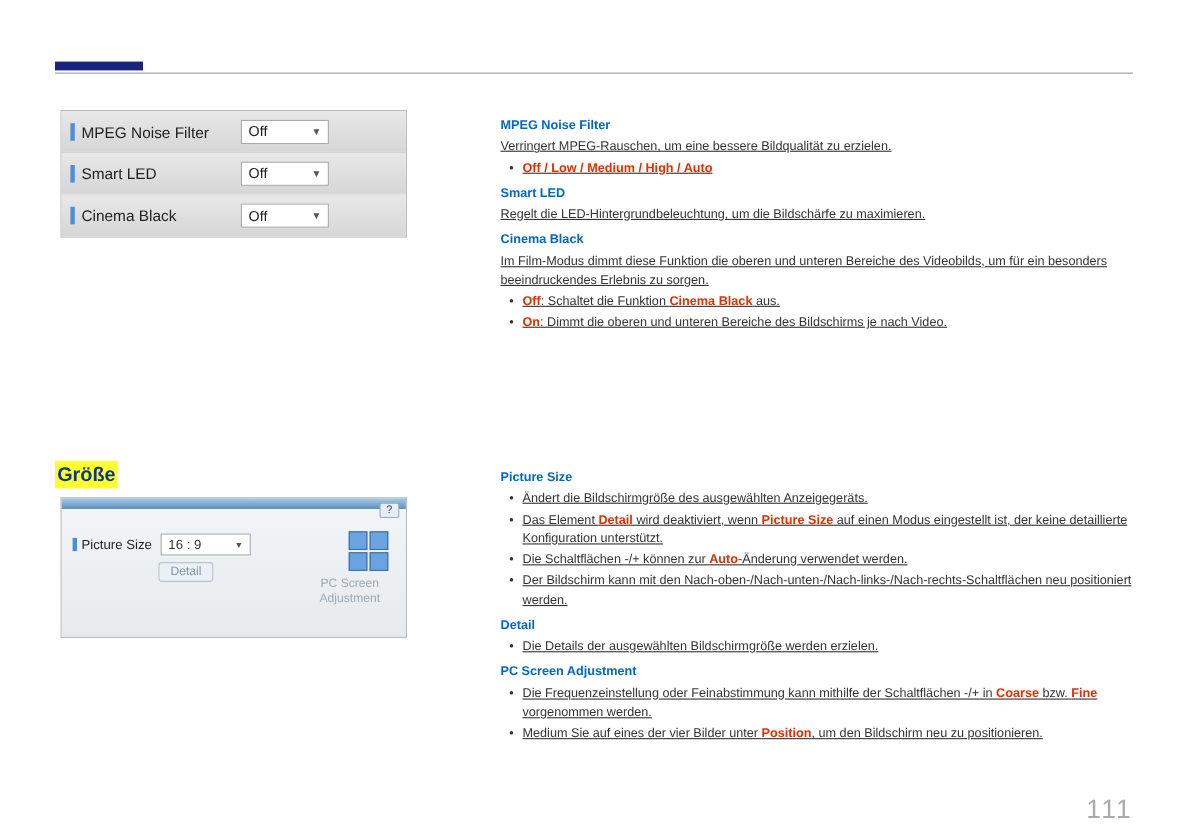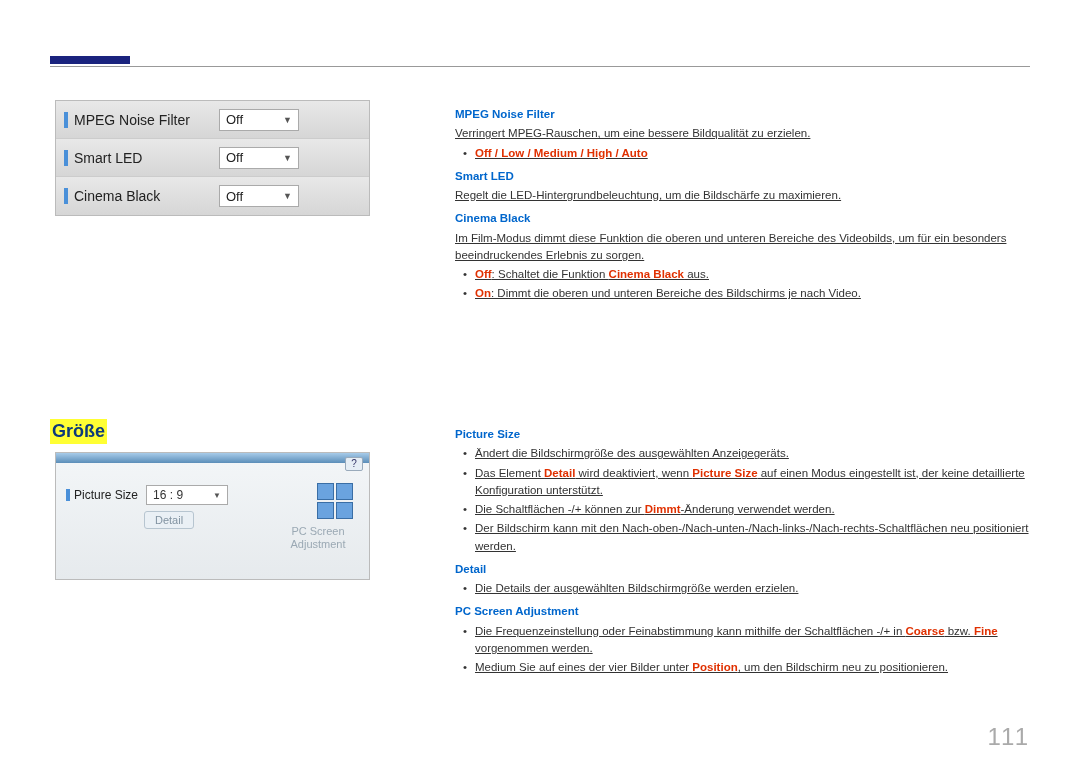--- a/index.html
+++ b/index.html
@@ -284,21 +284,21 @@
 </div>
 
 <div class="right2">
   <span class="htitle">Picture Size</span>
   <ul class="b">
     <li>Ändert die Bildschirmgröße des ausgewählten Anzeigegeräts.</li>
     <li>
       <span>Das Element </span><span class="opt">Detail</span><span> wird deaktiviert, wenn </span><span class="opt">Picture Size</span><span> auf einen Modus eingestellt ist, der keine detaillierte Konfiguration unterstützt.</span>
     </li>
     <li>
-      <span>Die Schaltflächen -/+ können zur </span><span class="opt">Dimmt</span><span>-Änderung verwendet werden.</span>
+      <span>Die Schaltflächen -/+ können zur </span><span class="opt">Auto</span><span>-Änderung verwendet werden.</span>
     </li>
     <li>Der Bildschirm kann mit den Nach-oben-/Nach-unten-/Nach-links-/Nach-rechts-Schaltflächen neu positioniert werden.</li>
   </ul>
   <span class="htitle">Detail</span>
   <ul class="b">
     <li>Die Details der ausgewählten Bildschirmgröße werden erzielen.</li>
   </ul>
   <span class="htitle">PC Screen Adjustment</span>
   <ul class="b">
     <li>

